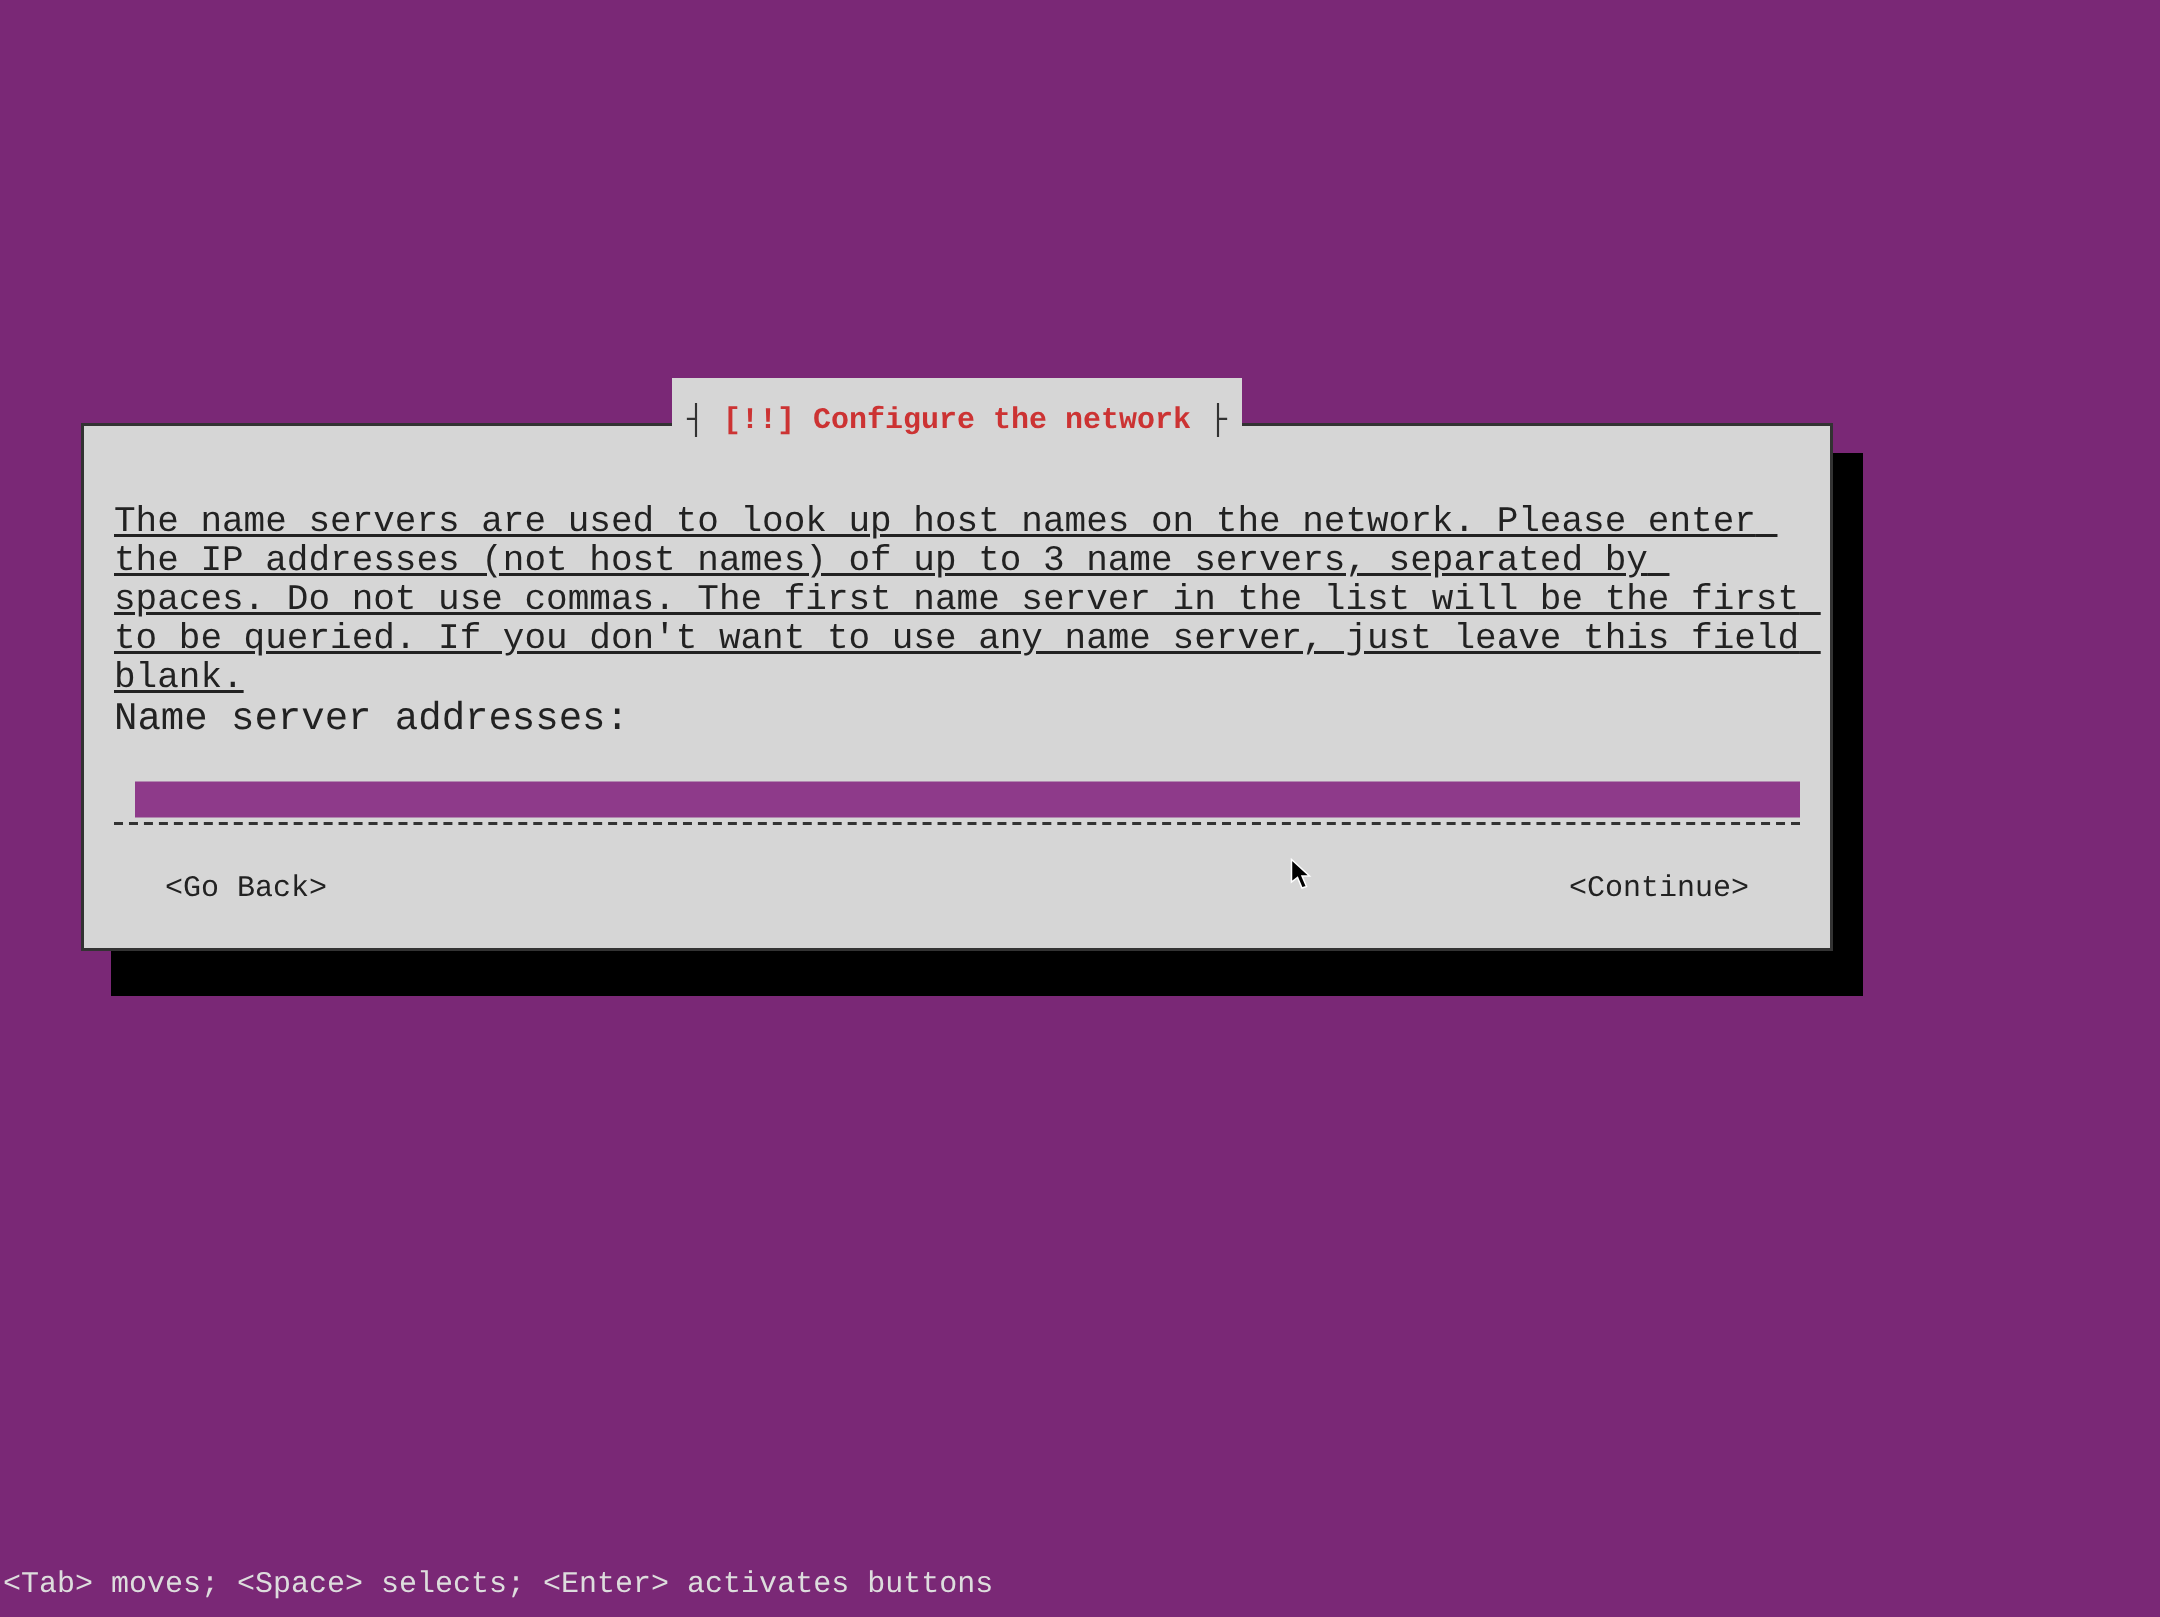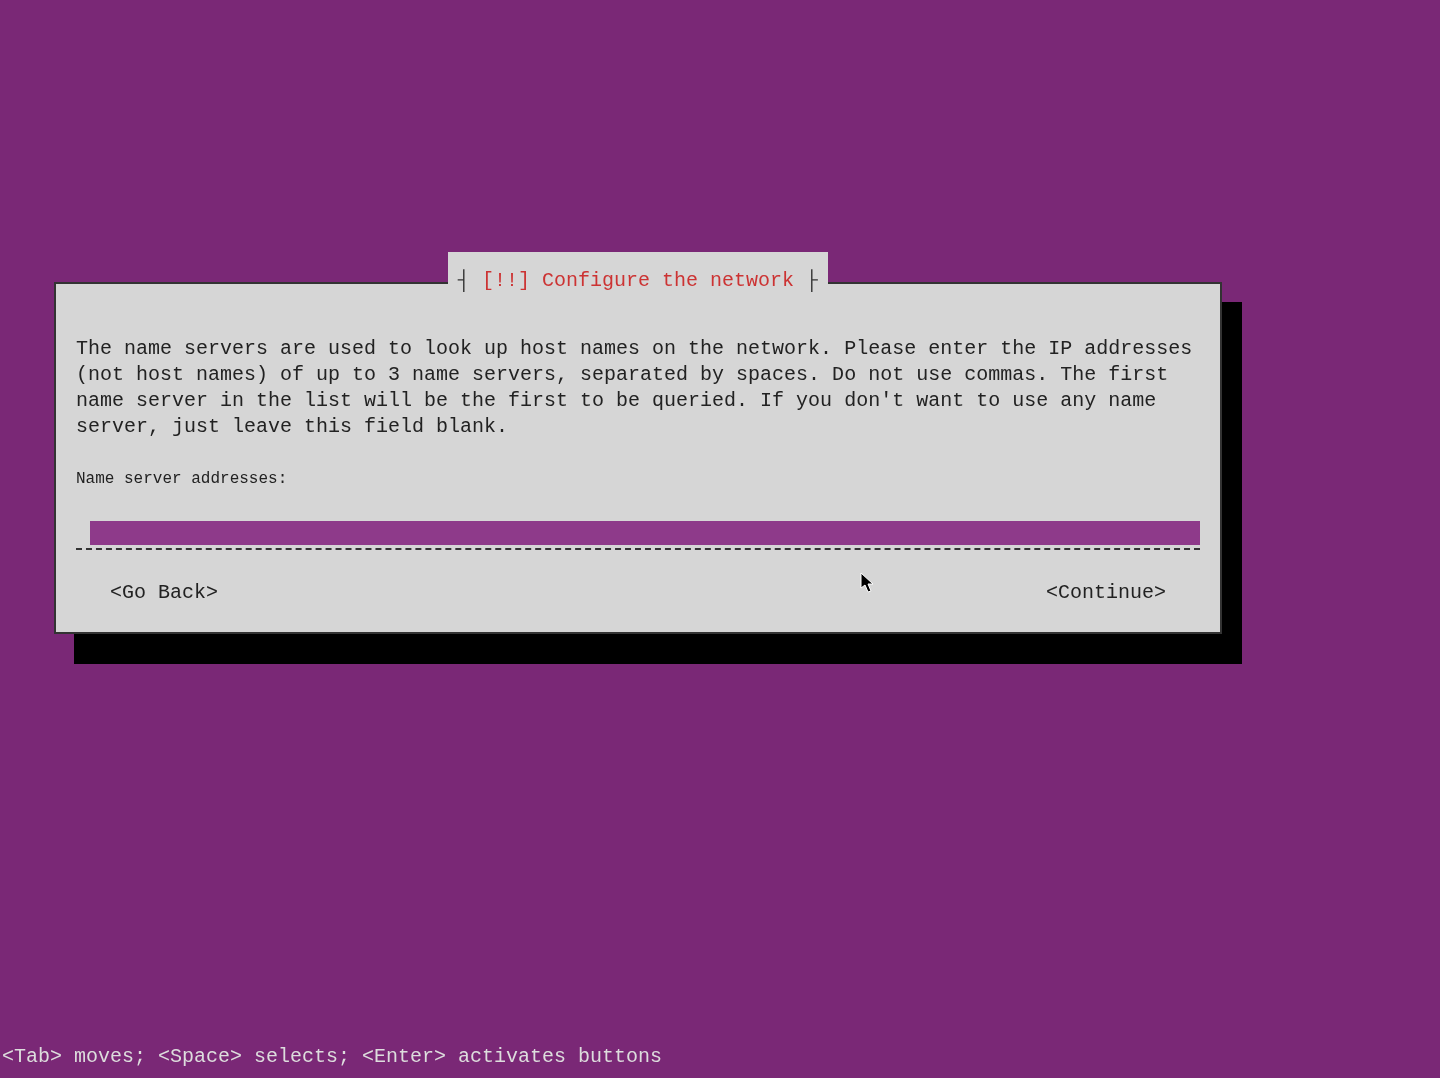--- a/index.html
+++ b/index.html
@@ -40,41 +40,41 @@
       right: 0;
       display: flex;
       justify-content: center;
       align-items: center;
       height: 2px;
     }
     .dialog-title {
       background-color: #d6d6d6;
       padding: 16px 10px;
       color: #cc3333;
-      font-weight: normal;
+      font-weight: bold;
       font-size: 20px;
       line-height: 26px;
       white-space: pre;
       transform: translateY(-2px);
     }
     .dialog-title .bar {
       color: #333;
     }
     .dialog-body {
       padding: 52px 20px 0 20px;
       color: #222;
       line-height: 26px;
     }
     .description {
       white-space: pre-wrap;
-      font-size: 20px;
+      font-size: 24px;
+      text-decoration: underline;
     }
     .field-label {
-      margin-top: 26px;
-      font-size: 16px;
+      font-size: 26px;
     }
     .input-row {
       margin-top: 28px;
       margin-left: 14px;
       margin-right: 0px;
       height: 28px;
       position: relative;
     }
     .input-field {
       width: 100%;

